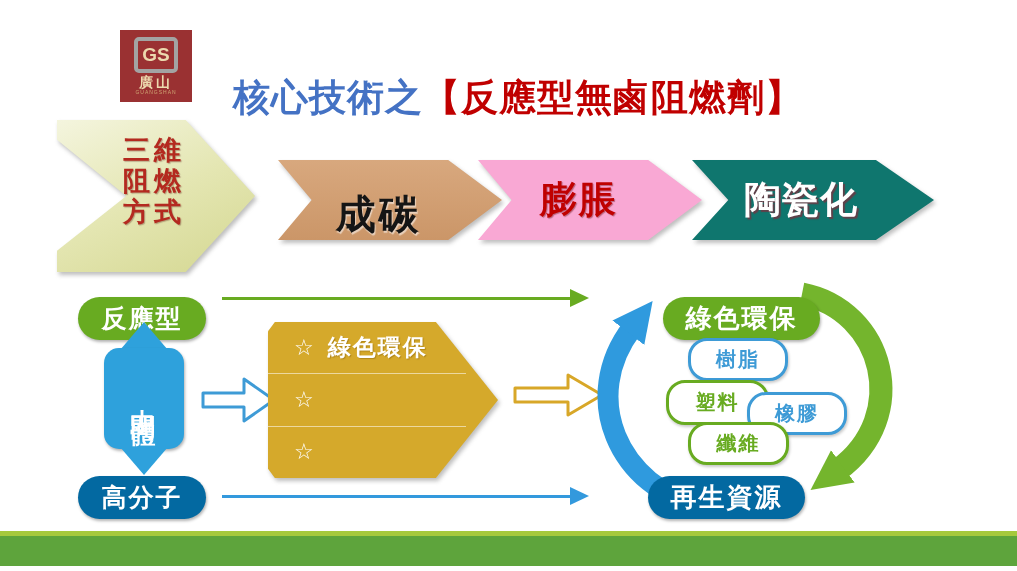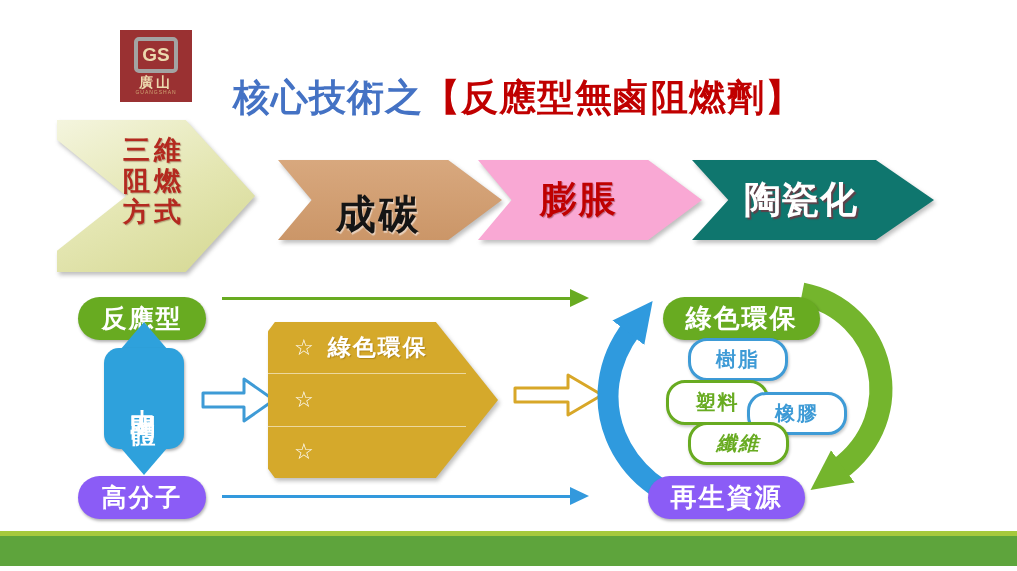--- a/index.html
+++ b/index.html
@@ -35,21 +35,21 @@
   .proc-1 span{color:#151515;font-size:40px;font-weight:bold;letter-spacing:3px;text-shadow:1px 2px 1px rgba(255,255,255,.55);margin-top:29px;}
   .proc-2{left:478px;width:224px;background:#f9a8d4;}
   .proc-2 span{color:#c00000;font-size:37px;font-weight:bold;letter-spacing:2px;text-shadow:1px 1px 1px rgba(90,0,0,.4);}
   .proc-3{left:692px;width:242px;background:#0f766e;}
   .proc-3 span{color:#ffffff;font-size:37px;font-weight:bold;letter-spacing:1px;text-shadow:2px 2px 1px rgba(150,30,50,.6);}
   
   .pill{position:absolute;display:flex;align-items:center;justify-content:center;
     color:#fff;font-weight:bold;border-radius:22px;white-space:nowrap;
     box-shadow:1px 2px 3px rgba(0,0,0,.3);}
   .pill-green{background:#68ab21;margin-top:17px;}
-  .pill-blue{background:#8b5cf6;}
+  .pill-blue{background:#0369a1;}
   .p-reactive{left:78px;top:280px;width:128px;height:43px;font-size:25px;letter-spacing:2px;}
   .p-polymer{left:78px;top:476px;width:128px;height:43px;font-size:25px;letter-spacing:2px;}
   .mid-box{position:absolute;left:104px;top:348px;width:80px;height:101px;background:#2ea1dc;border-radius:15px;
     display:flex;align-items:center;justify-content:center;box-shadow:1px 2px 3px rgba(0,0,0,.3);}
   .mid-box span{writing-mode:vertical-rl;text-orientation:upright;color:#fff;font-weight:bold;font-size:25px;letter-spacing:7px;}
   .tri-up{position:absolute;left:120px;top:322px;width:48px;height:28px;background:#2ea1dc;
     clip-path:polygon(50% 0%,100% 100%,0% 100%);}
   .tri-down{position:absolute;left:120px;top:447px;width:48px;height:28px;background:#2ea1dc;
     clip-path:polygon(0% 0%,100% 0%,50% 100%);}
   
@@ -74,21 +74,21 @@
   .cycle-svg{position:absolute;left:580px;top:278px;overflow:visible;}
   .p-env{left:663px;top:280px;width:157px;height:43px;font-size:26px;letter-spacing:2px;}
   .p-recycle{left:648px;top:476px;width:157px;height:43px;font-size:26px;letter-spacing:2px;}
   .oval{position:absolute;background:#fff;border-radius:19px;display:flex;align-items:center;justify-content:center;
     font-weight:bold;font-size:20px;letter-spacing:2px;box-shadow:1px 2px 3px rgba(0,0,0,.22);}
   .oval-blue{border:3px solid #3e9bd6;color:#3e9bd6;}
   .oval-green{border:3px solid #68ab21;color:#68ab21;}
   .o-resin{left:688px;top:338px;width:94px;height:37px;text-align:right;}
   .o-plastic{left:666px;top:380px;width:97px;height:39px;}
   .o-rubber{left:747px;top:392px;width:94px;height:37px;}
-  .o-fiber{left:688px;top:422px;width:95px;height:37px;font-style:italic;}
+  .o-fiber{left:688px;top:422px;width:95px;height:37px;}
   
   .footer-light{position:absolute;left:0;top:531px;width:1017px;height:5px;background:#a6c93d;}
   .footer-dark{position:absolute;left:0;top:536px;width:1017px;height:30px;background:#5ea43c;}
 </style>
 </head>
 <body>
 
 <div class="slide">
 
   <div class="logo">

